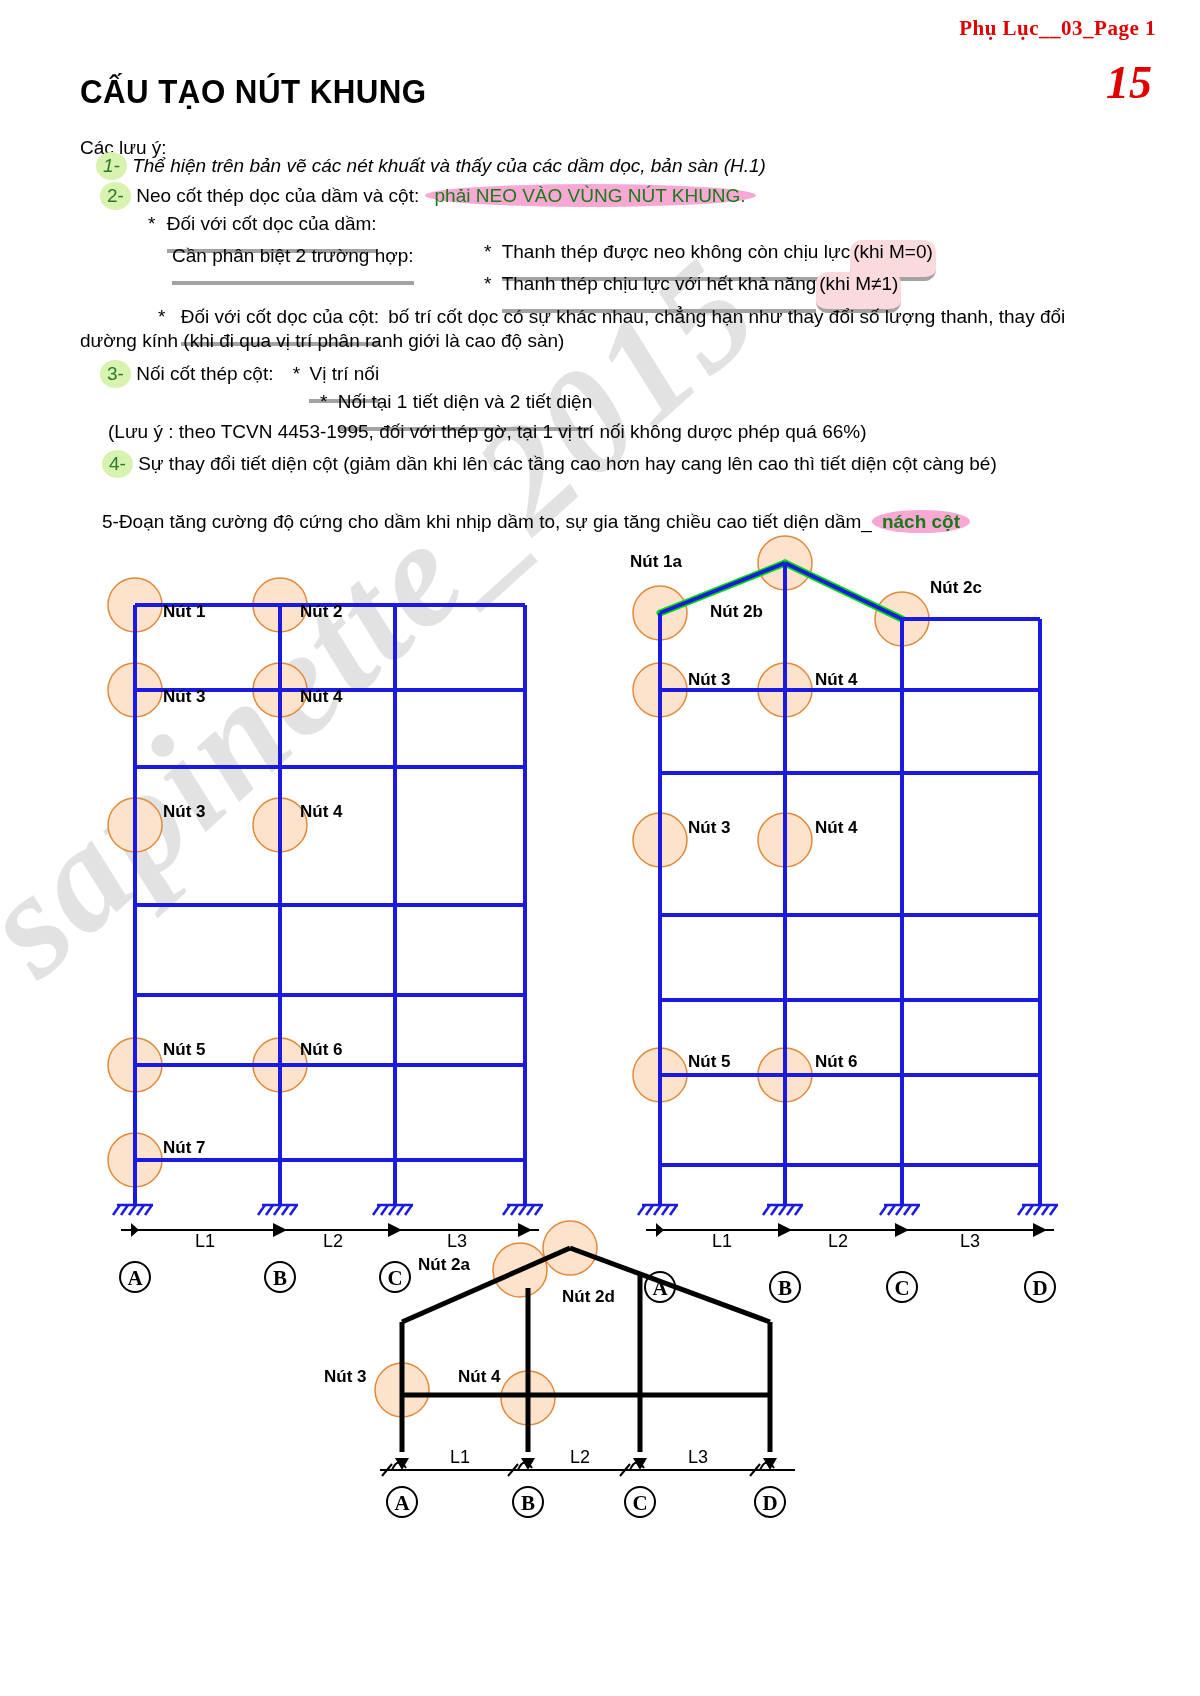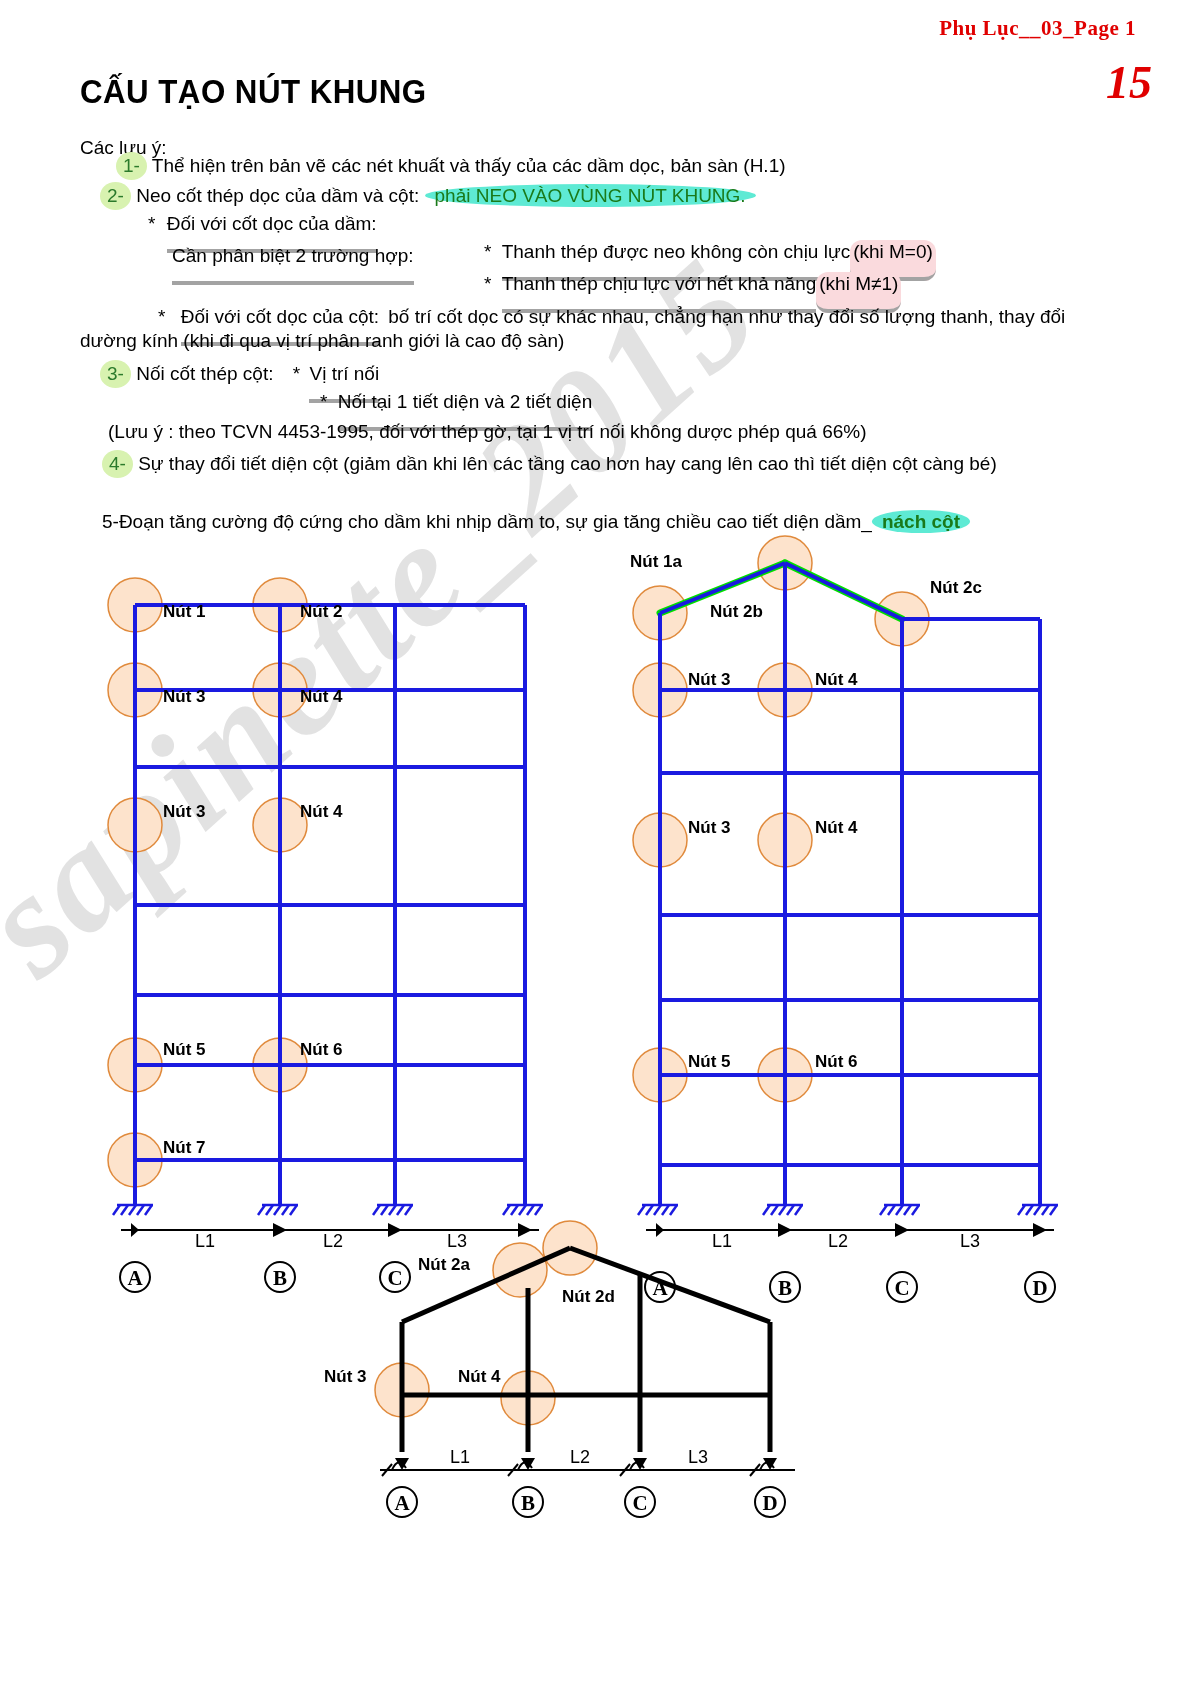--- a/index.html
+++ b/index.html
@@ -29,21 +29,21 @@
     white-space:nowrap;
     pointer-events:none;
     z-index:1;
     font-family:"Liberation Serif", serif;
   }
 
   .content { position:relative; z-index:3; }
 
   
   .hdr-right {
-    position:absolute; right:64px; top:16px;
+    position:absolute; right:44px; top:16px;
     color:#e00000; font-weight:bold; font-size:21px;
     font-family:"Liberation Serif", serif;
     letter-spacing:0.5px;
   }
   .page-num {
     position:absolute; right:48px; top:56px;
     color:#e00000; font-weight:bold; font-style:italic;
     font-size:46px;
     font-family:"Liberation Serif", serif;
   }
@@ -54,21 +54,21 @@
     transform:scaleX(0.92);
     transform-origin:left center;
   }
 
   
   .txt { position:absolute; font-size:19px; line-height:1.25; white-space:nowrap; }
   .txt.wrapable { white-space:normal; }
   .b { font-weight:bold; }
   .grn { color:#1a7a1a; }
   .hl-green {
-    background:#5eead4;
+    background:#f9a8d4;
     border-radius:50%;
     padding:1px 10px;
     margin-top:32px;
   }
   .hl-pink { background:#fadadd; padding:1px 3px;border-radius:12px; }
   .u-green {
     border-bottom:4px solid #a3a3a3;
     padding-bottom:15px;
   }
   .circ-green {
@@ -96,21 +96,21 @@
   <div class="watermark">sapinette_2015</div>
 
   <div class="content">
 
     <div class="hdr-right">Phụ Lục__03_Page 1</div>
     <div class="page-num">15</div>
     <div class="title">CẤU TẠO NÚT KHUNG</div>
 
     <div class="txt" style="left:80px; top:122px;margin-top:14px;">Các lưu ý:</div>
 
-    <div class="txt" style="left:116px; top:152px;">
+    <div class="txt" style="left:96px; top:152px;font-style:italic;">
       <span class="circ-green">1-</span>
       <span>Thể hiện trên bản vẽ các nét khuất và thấy của các dầm dọc, bản sàn (H.1)</span>
     </div>
 
     <div class="txt" style="left:100px; top:182px;">
       <span class="circ-green">2-</span>
       <span>Neo cốt thép dọc của dầm và cột:</span>
       <span class="hl-green grn">phải NEO VÀO VÙNG NÚT KHUNG.</span>
     </div>
 

